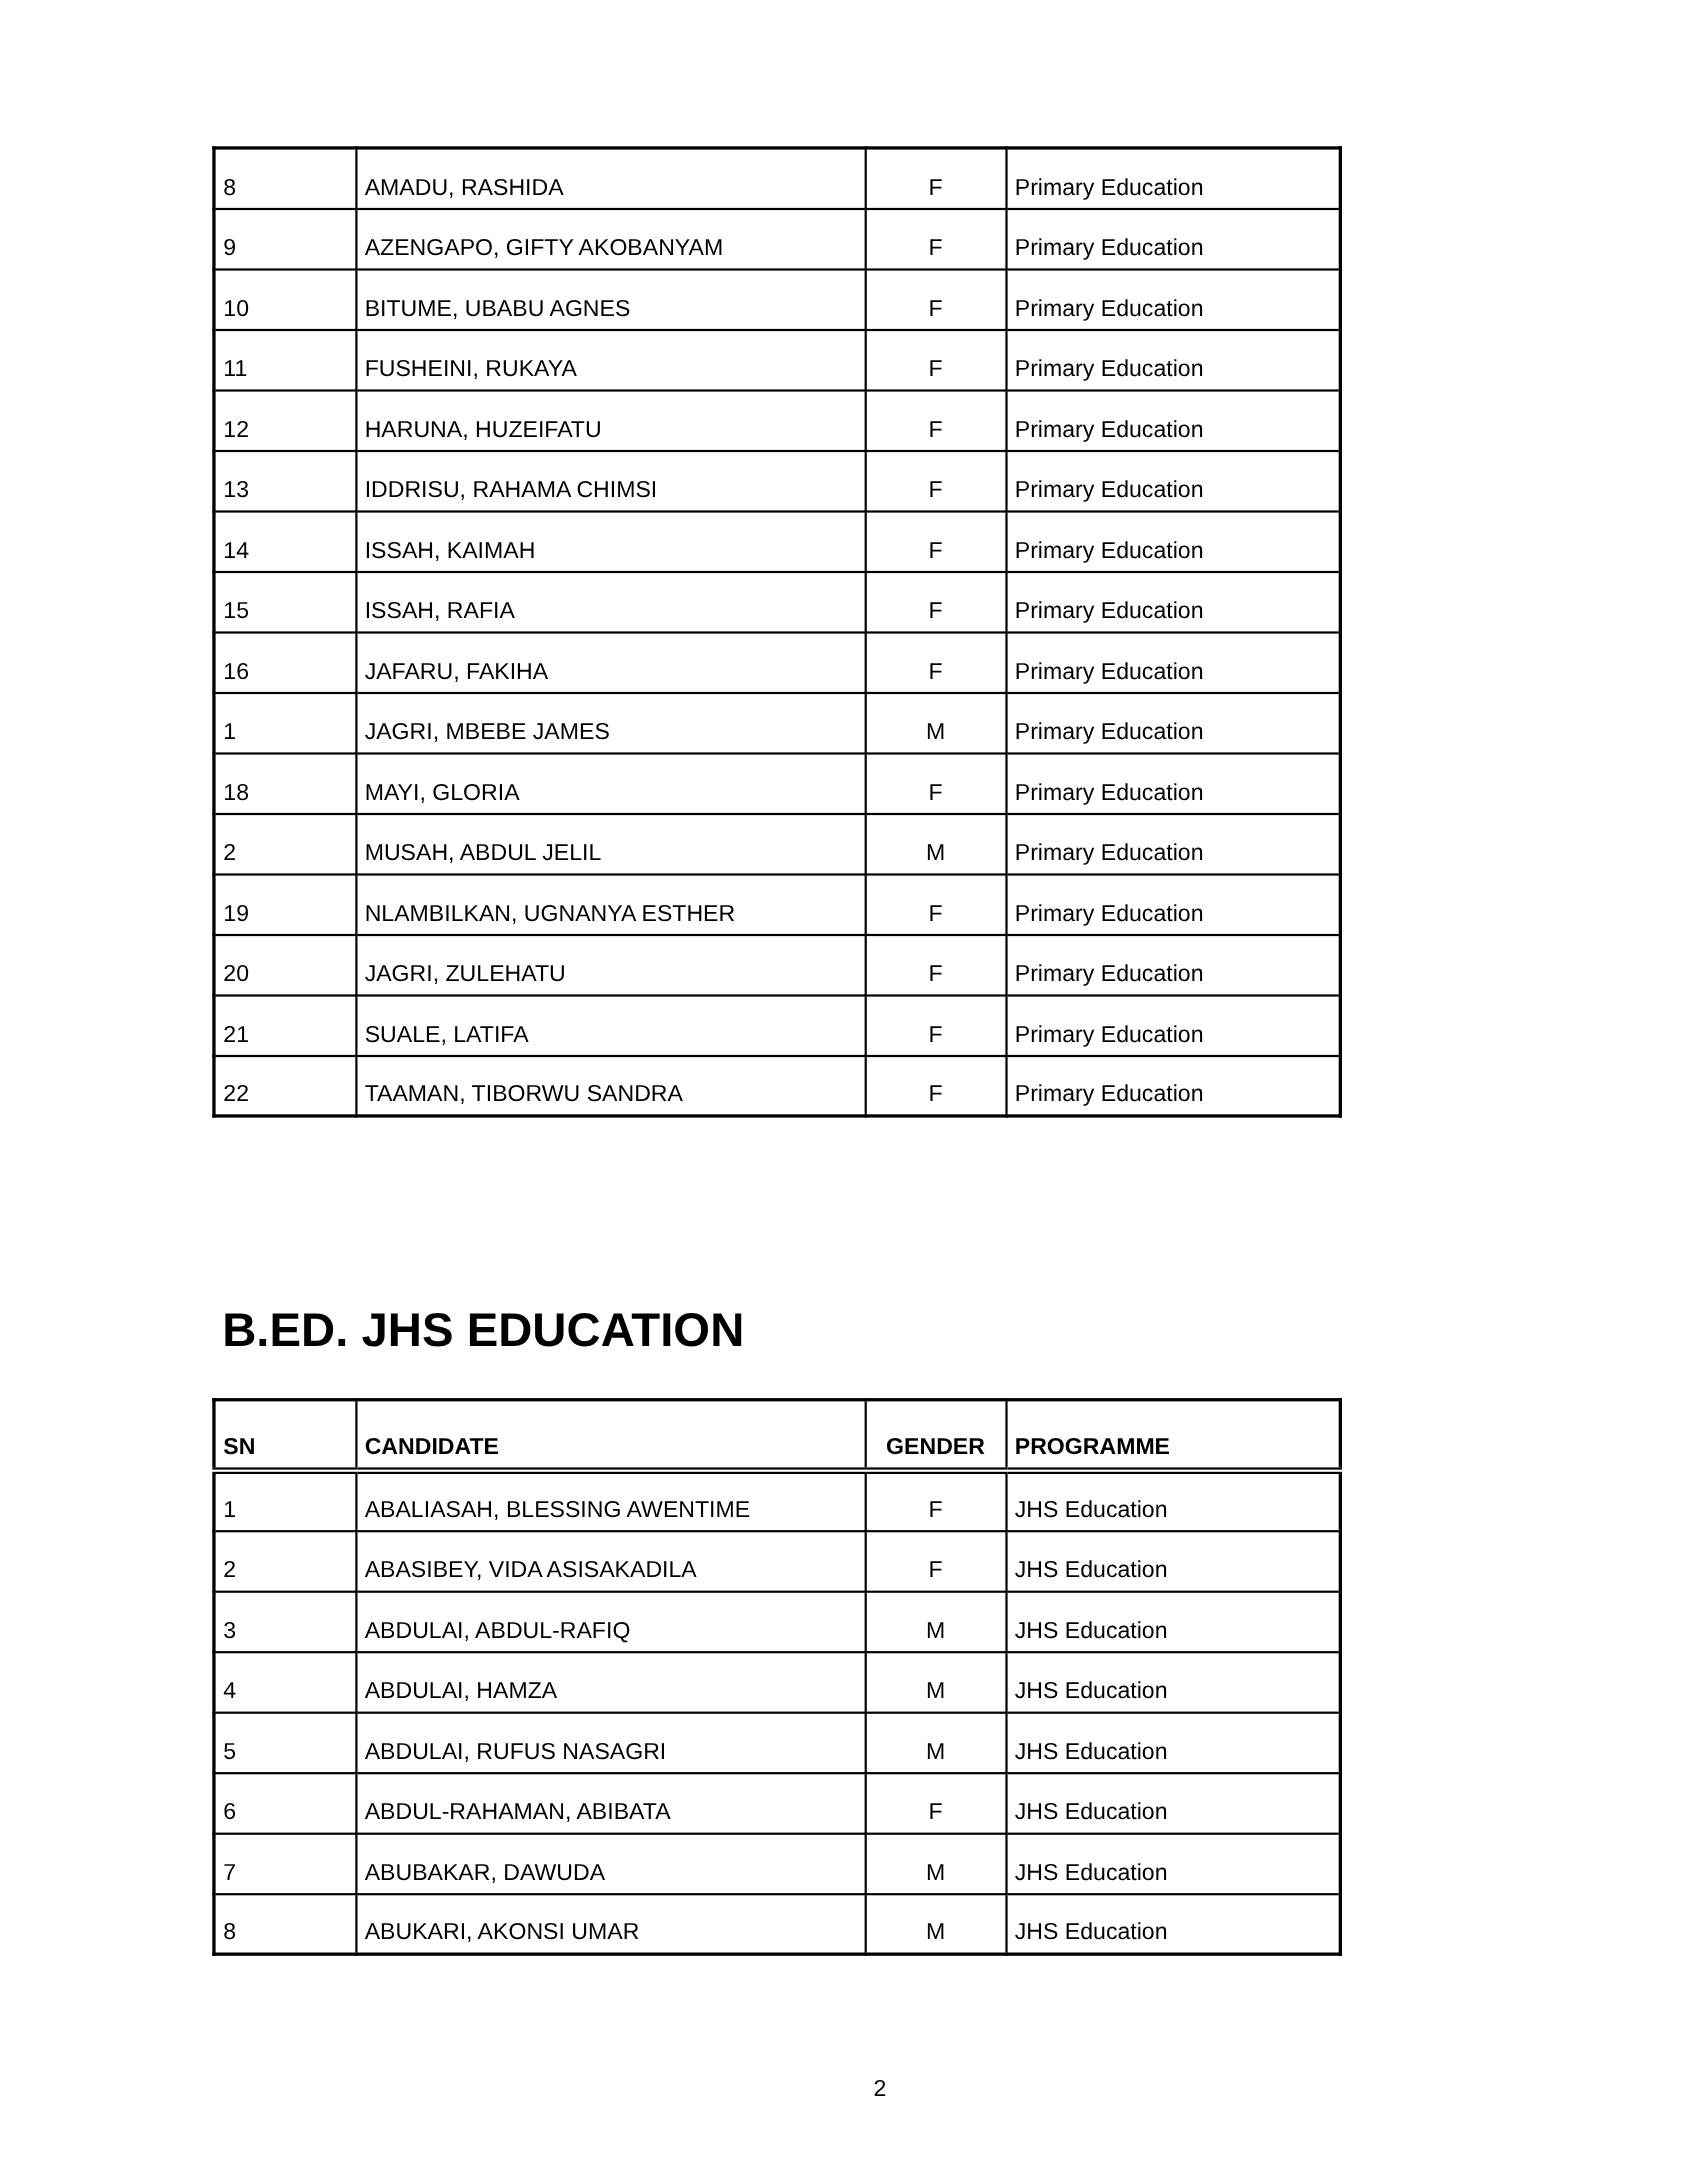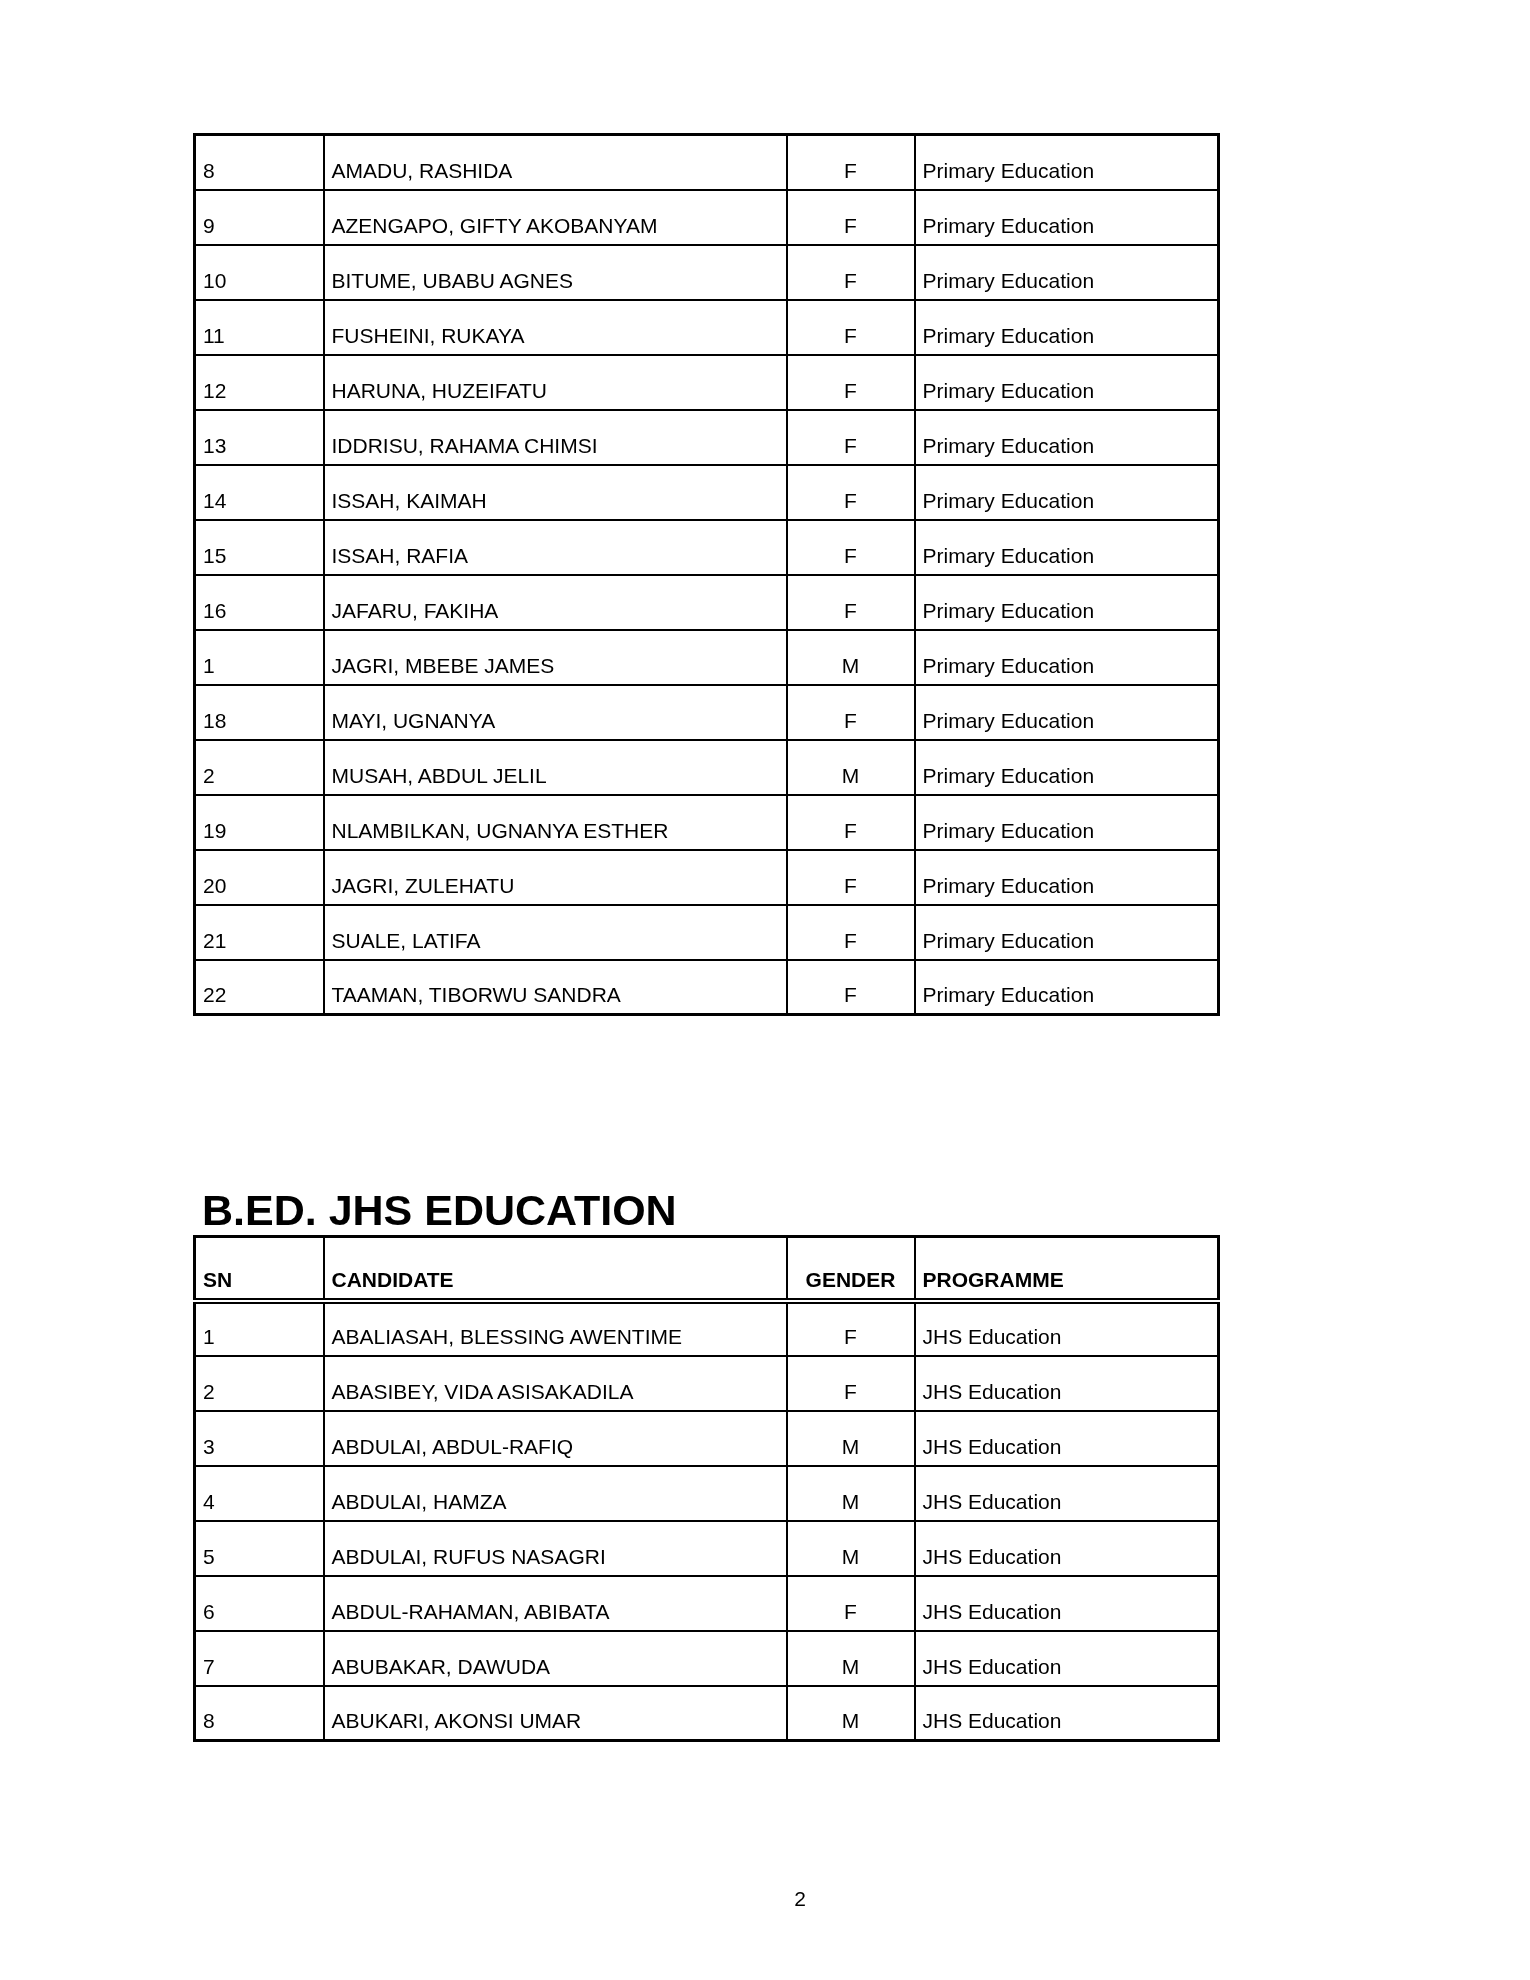--- a/index.html
+++ b/index.html
@@ -37,21 +37,21 @@
     overflow: hidden;
     text-align: left;
   }
   .doc-table td.gender, .doc-table th.gender-h {
     padding-left: 2px;
     padding-right: 2px;
     text-align: center;
   }
   .doc-table td.gender { text-align: center; }
   #table-primary { top: 133px; }
-  #table-jhs { top: 1235px; }
+  #table-jhs { top: 1271px; }
   #table-jhs th {
     height: 64px;
     font-weight: 700;
     border-bottom: 6px double #000000;
   }
   .section-heading {
     position: absolute;
     left: 202px;
     top: 1192px;
     font-size: 43px;
@@ -149,21 +149,21 @@
         <tr>
           <td class="sn">1</td>
           <td class="cand">JAGRI, MBEBE JAMES</td>
           <td class="gender">M</td>
           <td class="prog">Primary Education</td>
         </tr>
 
 
         <tr>
           <td class="sn">18</td>
-          <td class="cand">MAYI, UGNANYA</td>
+          <td class="cand">MAYI, GLORIA</td>
           <td class="gender">F</td>
           <td class="prog">Primary Education</td>
         </tr>
 
         <tr>
           <td class="sn">2</td>
           <td class="cand">MUSAH, ABDUL JELIL</td>
           <td class="gender">M</td>
           <td class="prog">Primary Education</td>
         </tr>

